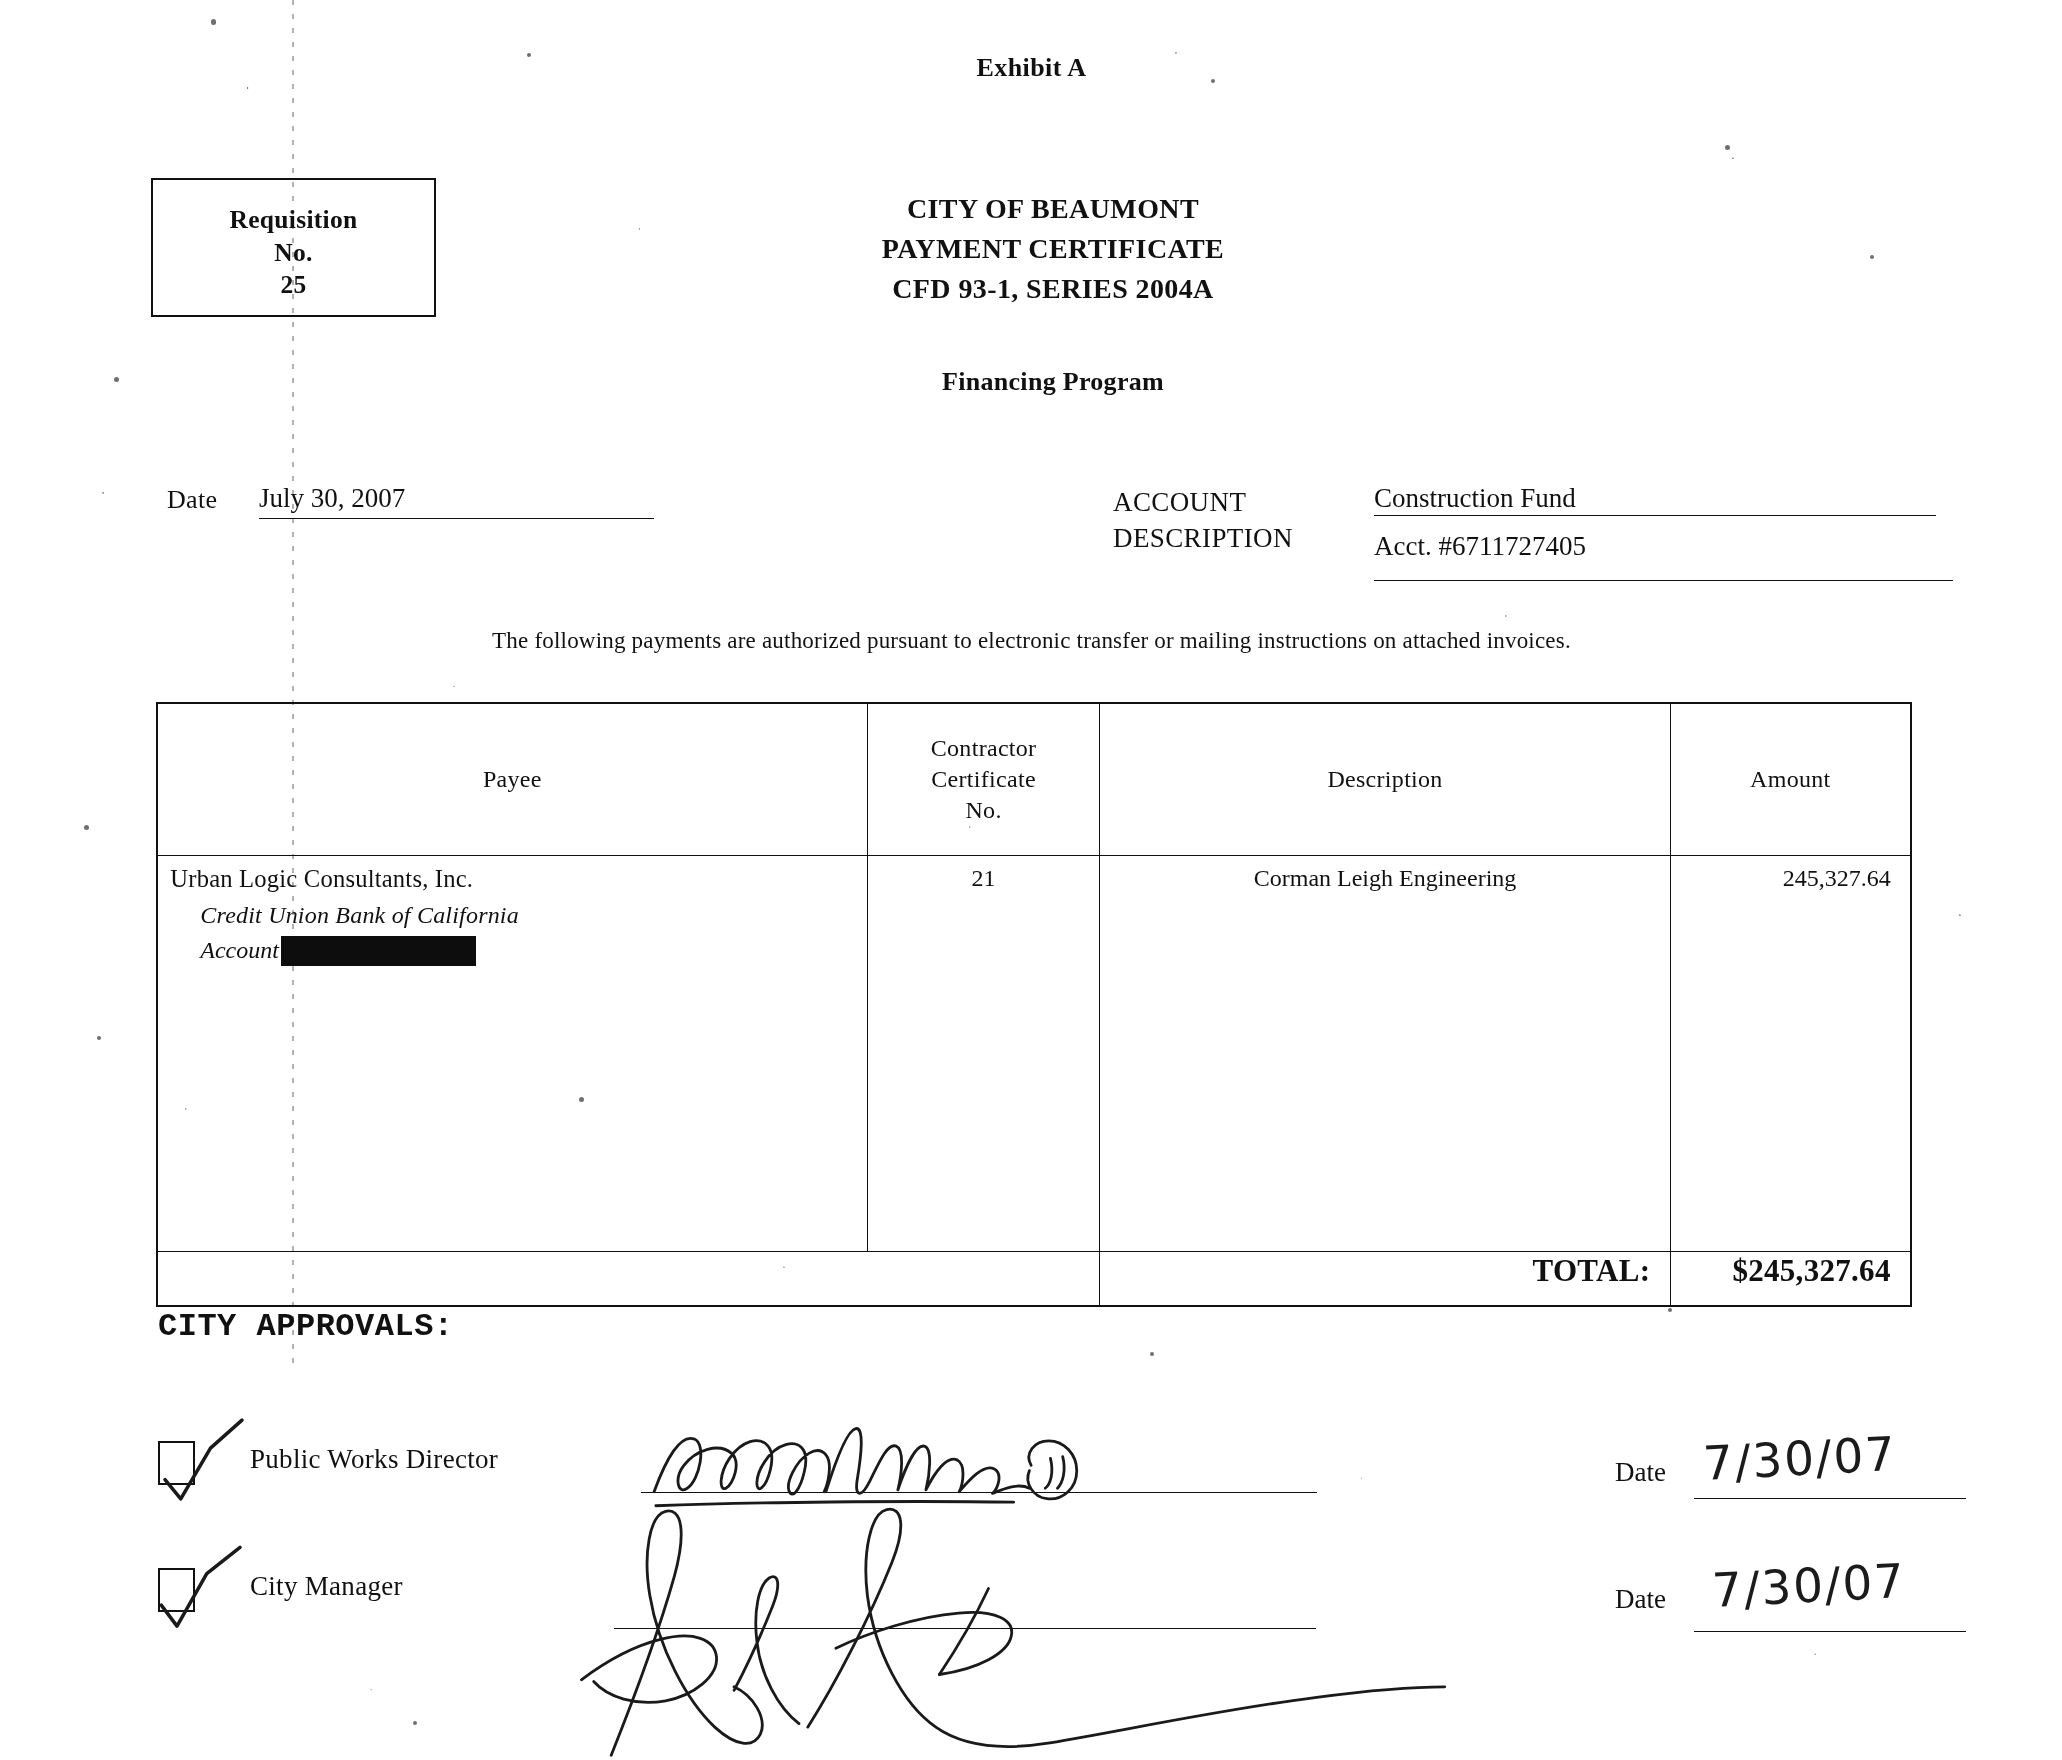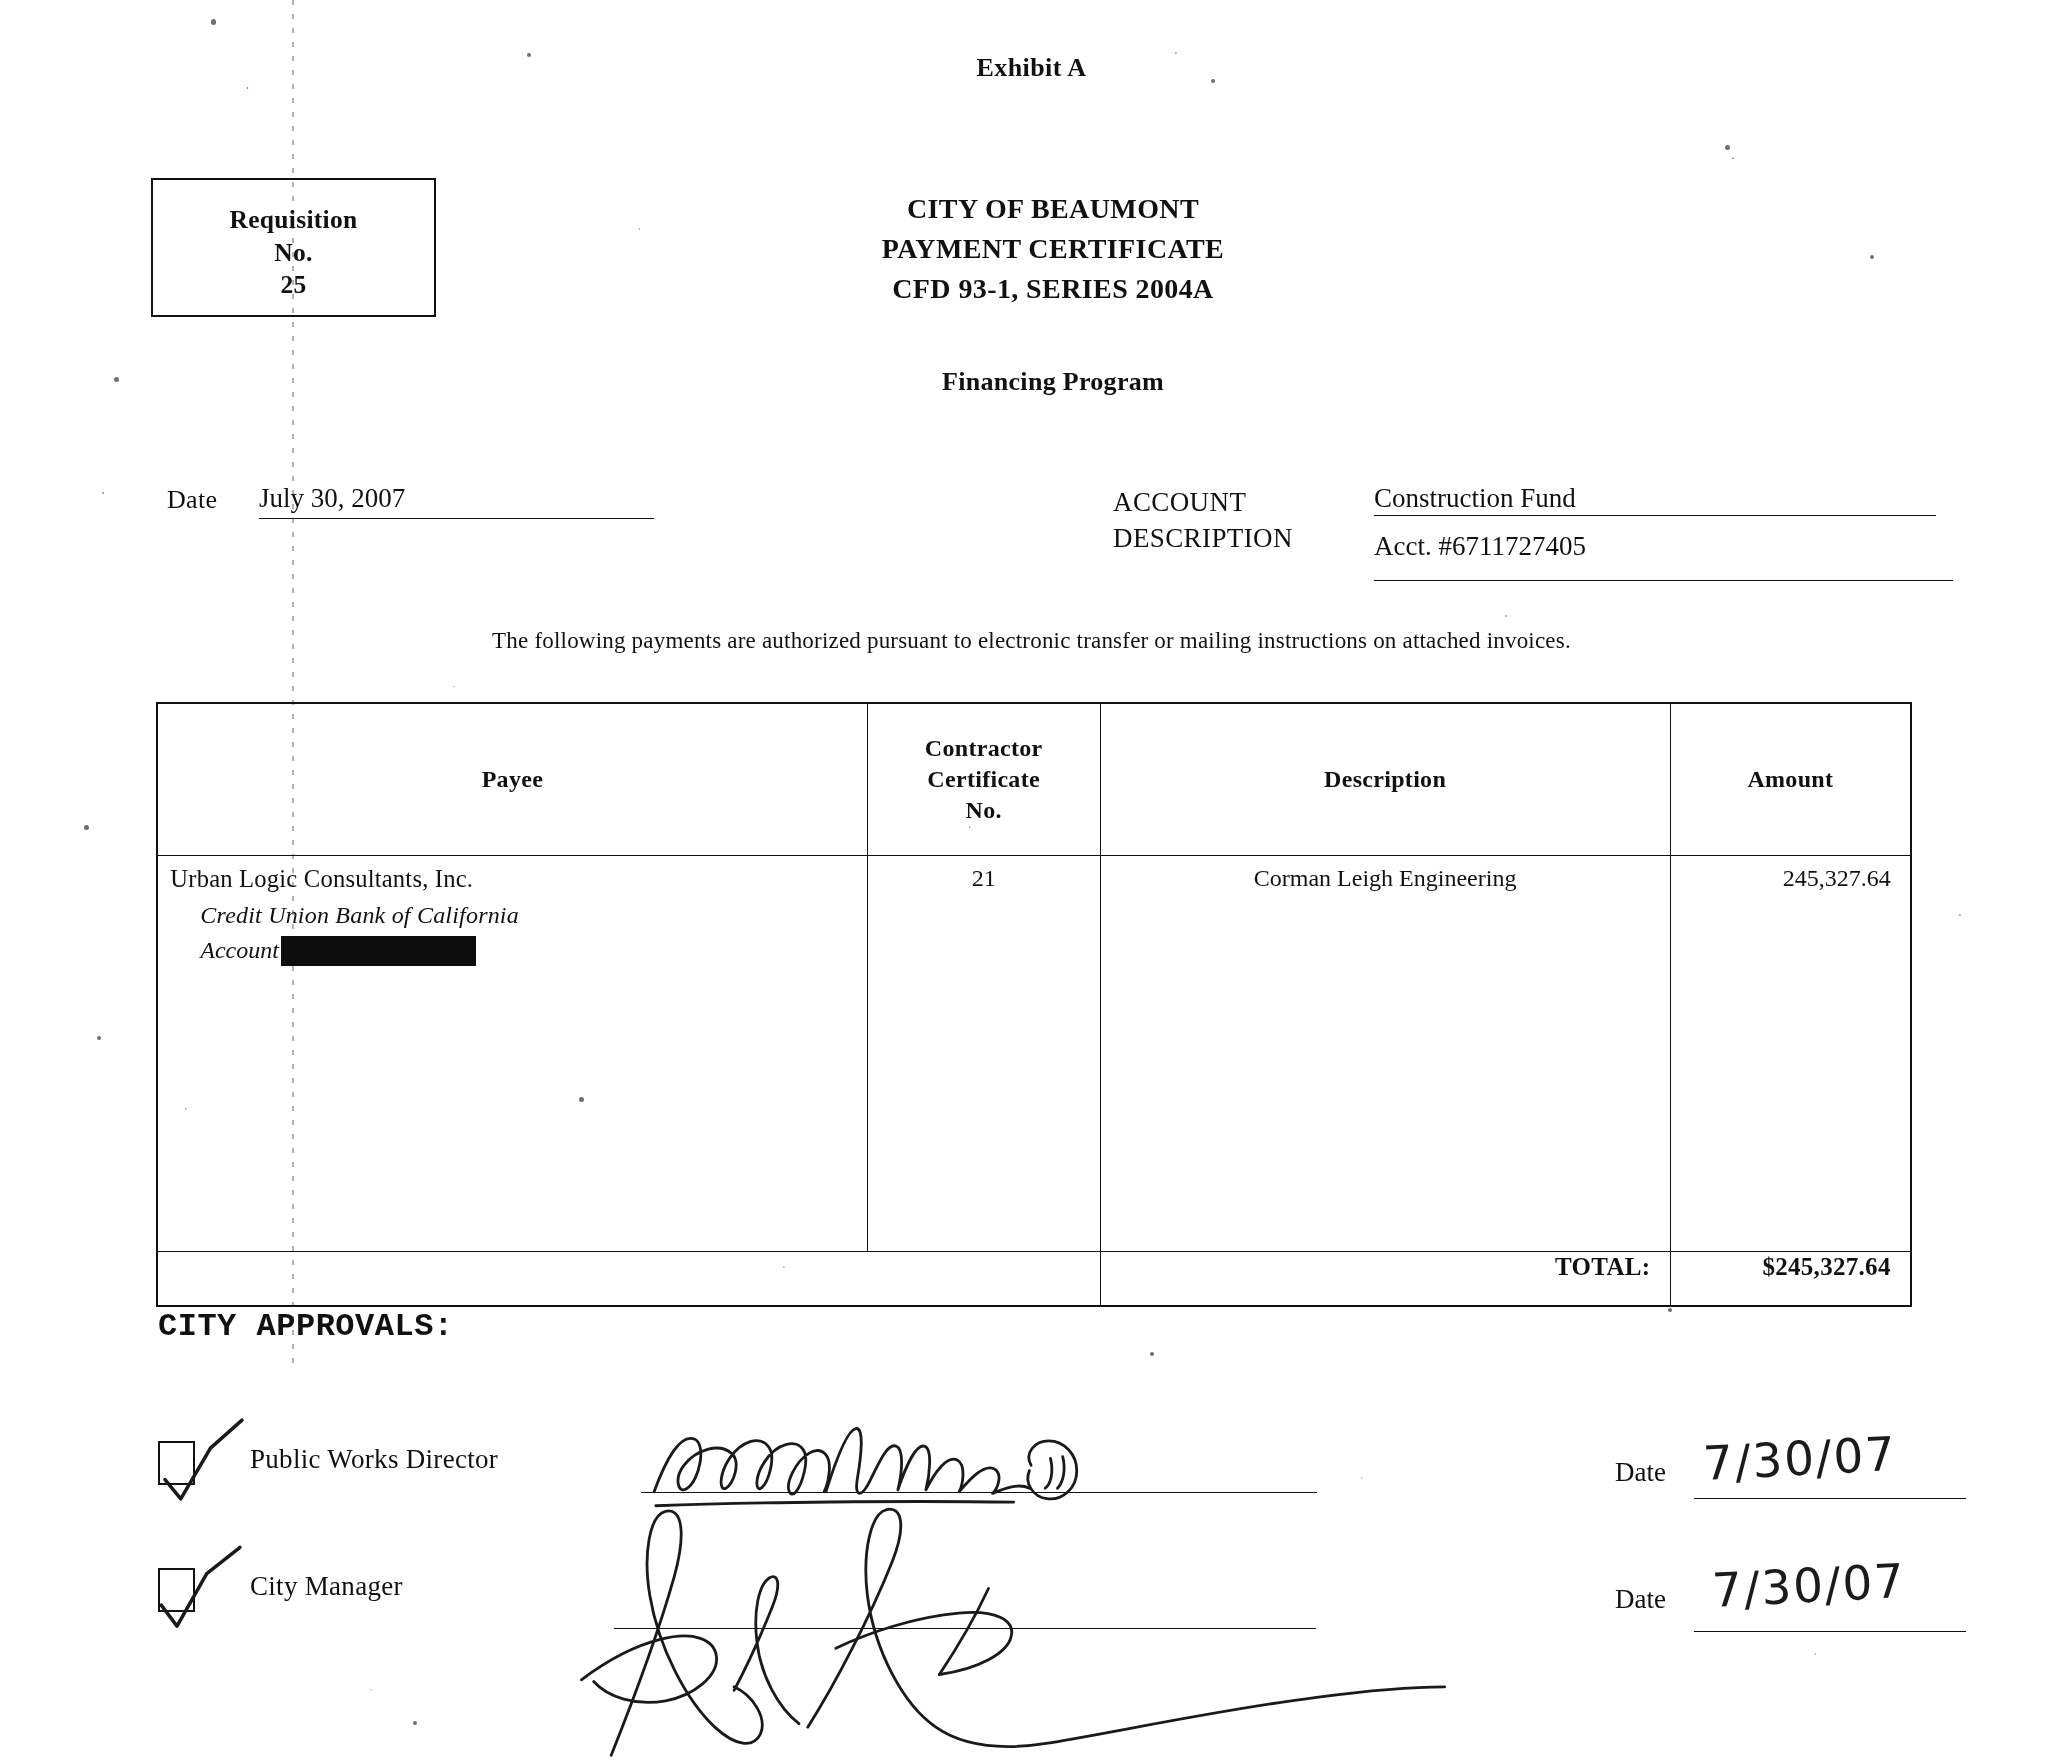--- a/index.html
+++ b/index.html
@@ -185,21 +185,21 @@
   .pay-table col.c-desc  { width: 571px; }
   .pay-table col.c-amt   { width: 241px; }
 
   .pay-table th, .pay-table td {
     border: 1.8px solid #111;
     font-size: 24px;
     vertical-align: top;
   }
   .pay-table thead th {
     text-align: center;
-    font-weight: bold;
+    font-weight: normal;
     height: 130px;
     padding: 10.5px 5.3px;
     vertical-align: middle;
     letter-spacing: 0.3px;
   }
   .th-stack { line-height: 1.3; }
 
   .row-body td { height: 377px; padding: 8.8px 12.3px; }
   .cell-center { text-align: center; }
   .cell-right  { text-align: right; padding-right: 19.3px !important; }
@@ -224,21 +224,21 @@
     display: inline-block;
     width: 195px;
     height: 30px;
     background: #0d0d0d;
     margin-left: 1.8px;
   }
 
   .total-row td {
     height: 51px;
     font-weight: bold;
-    font-size: 25px;
+    font-size: 31px;
     text-align: right;
     padding-right: 19.3px;
     letter-spacing: 0.3px;
     margin-top: 18px;
   }
   .total-row td.blank { border-left: none; border-right: none; }
 
   
   .approvals-title {
     position: absolute;

